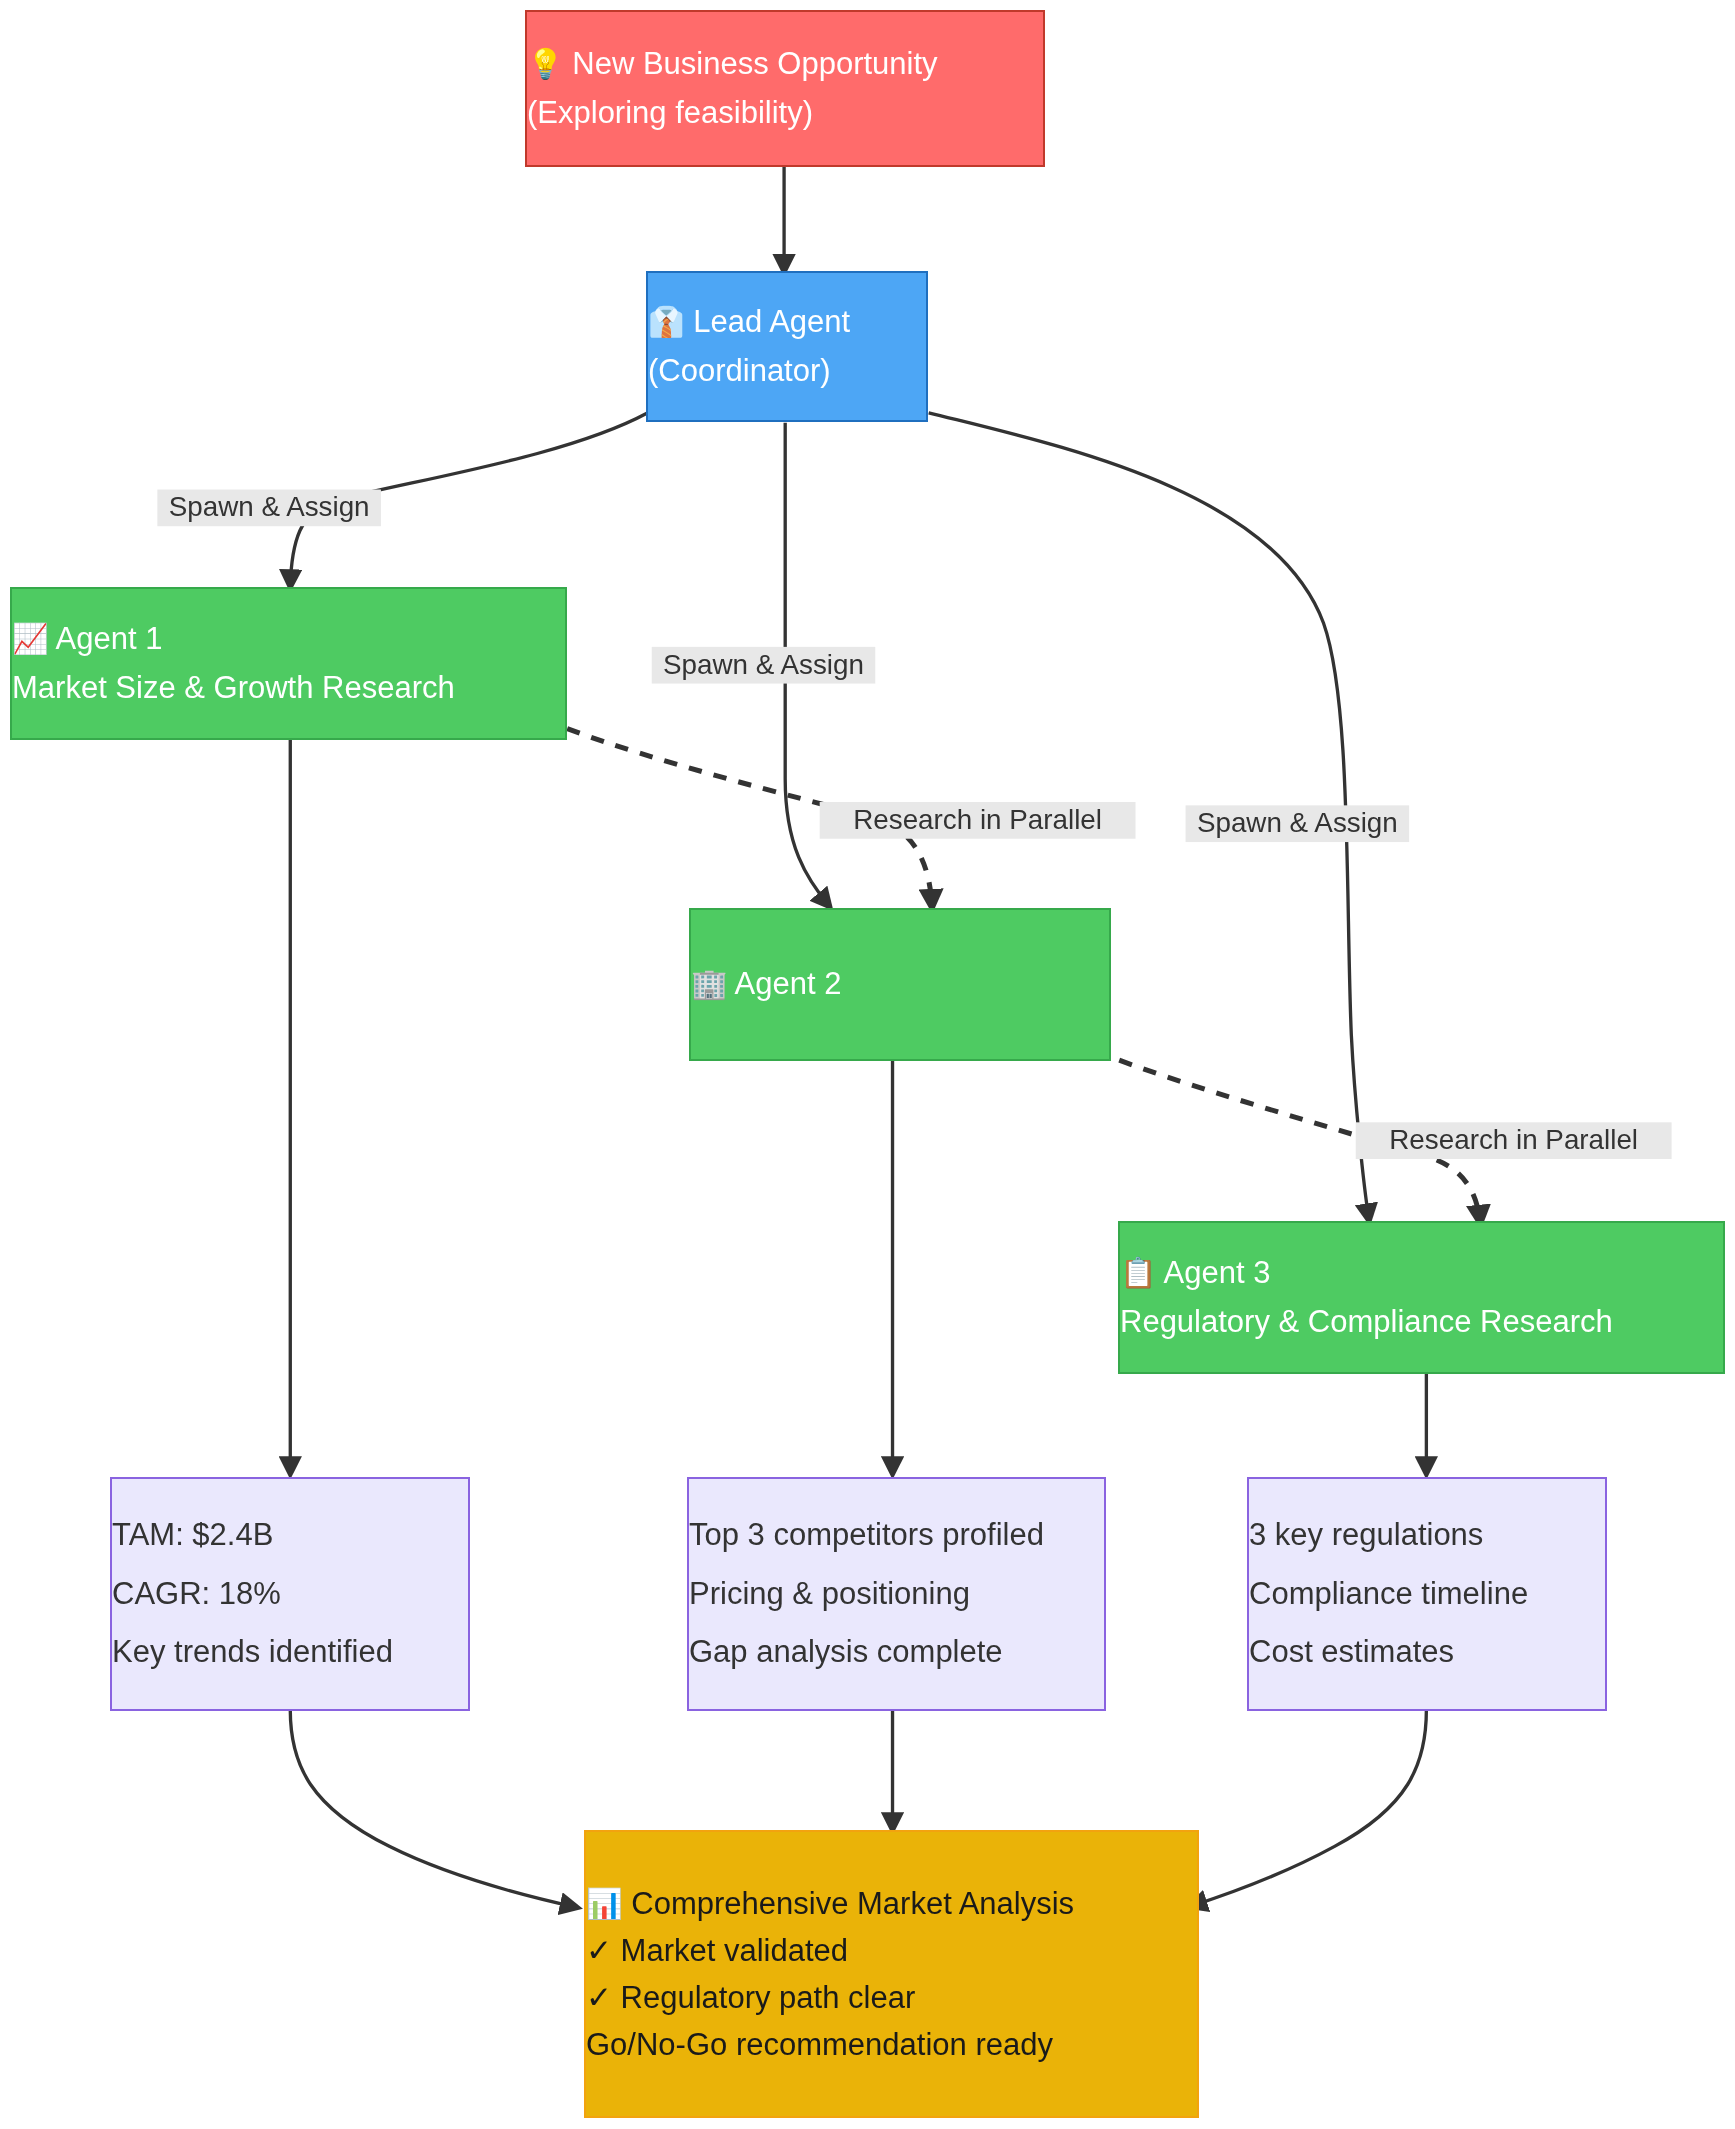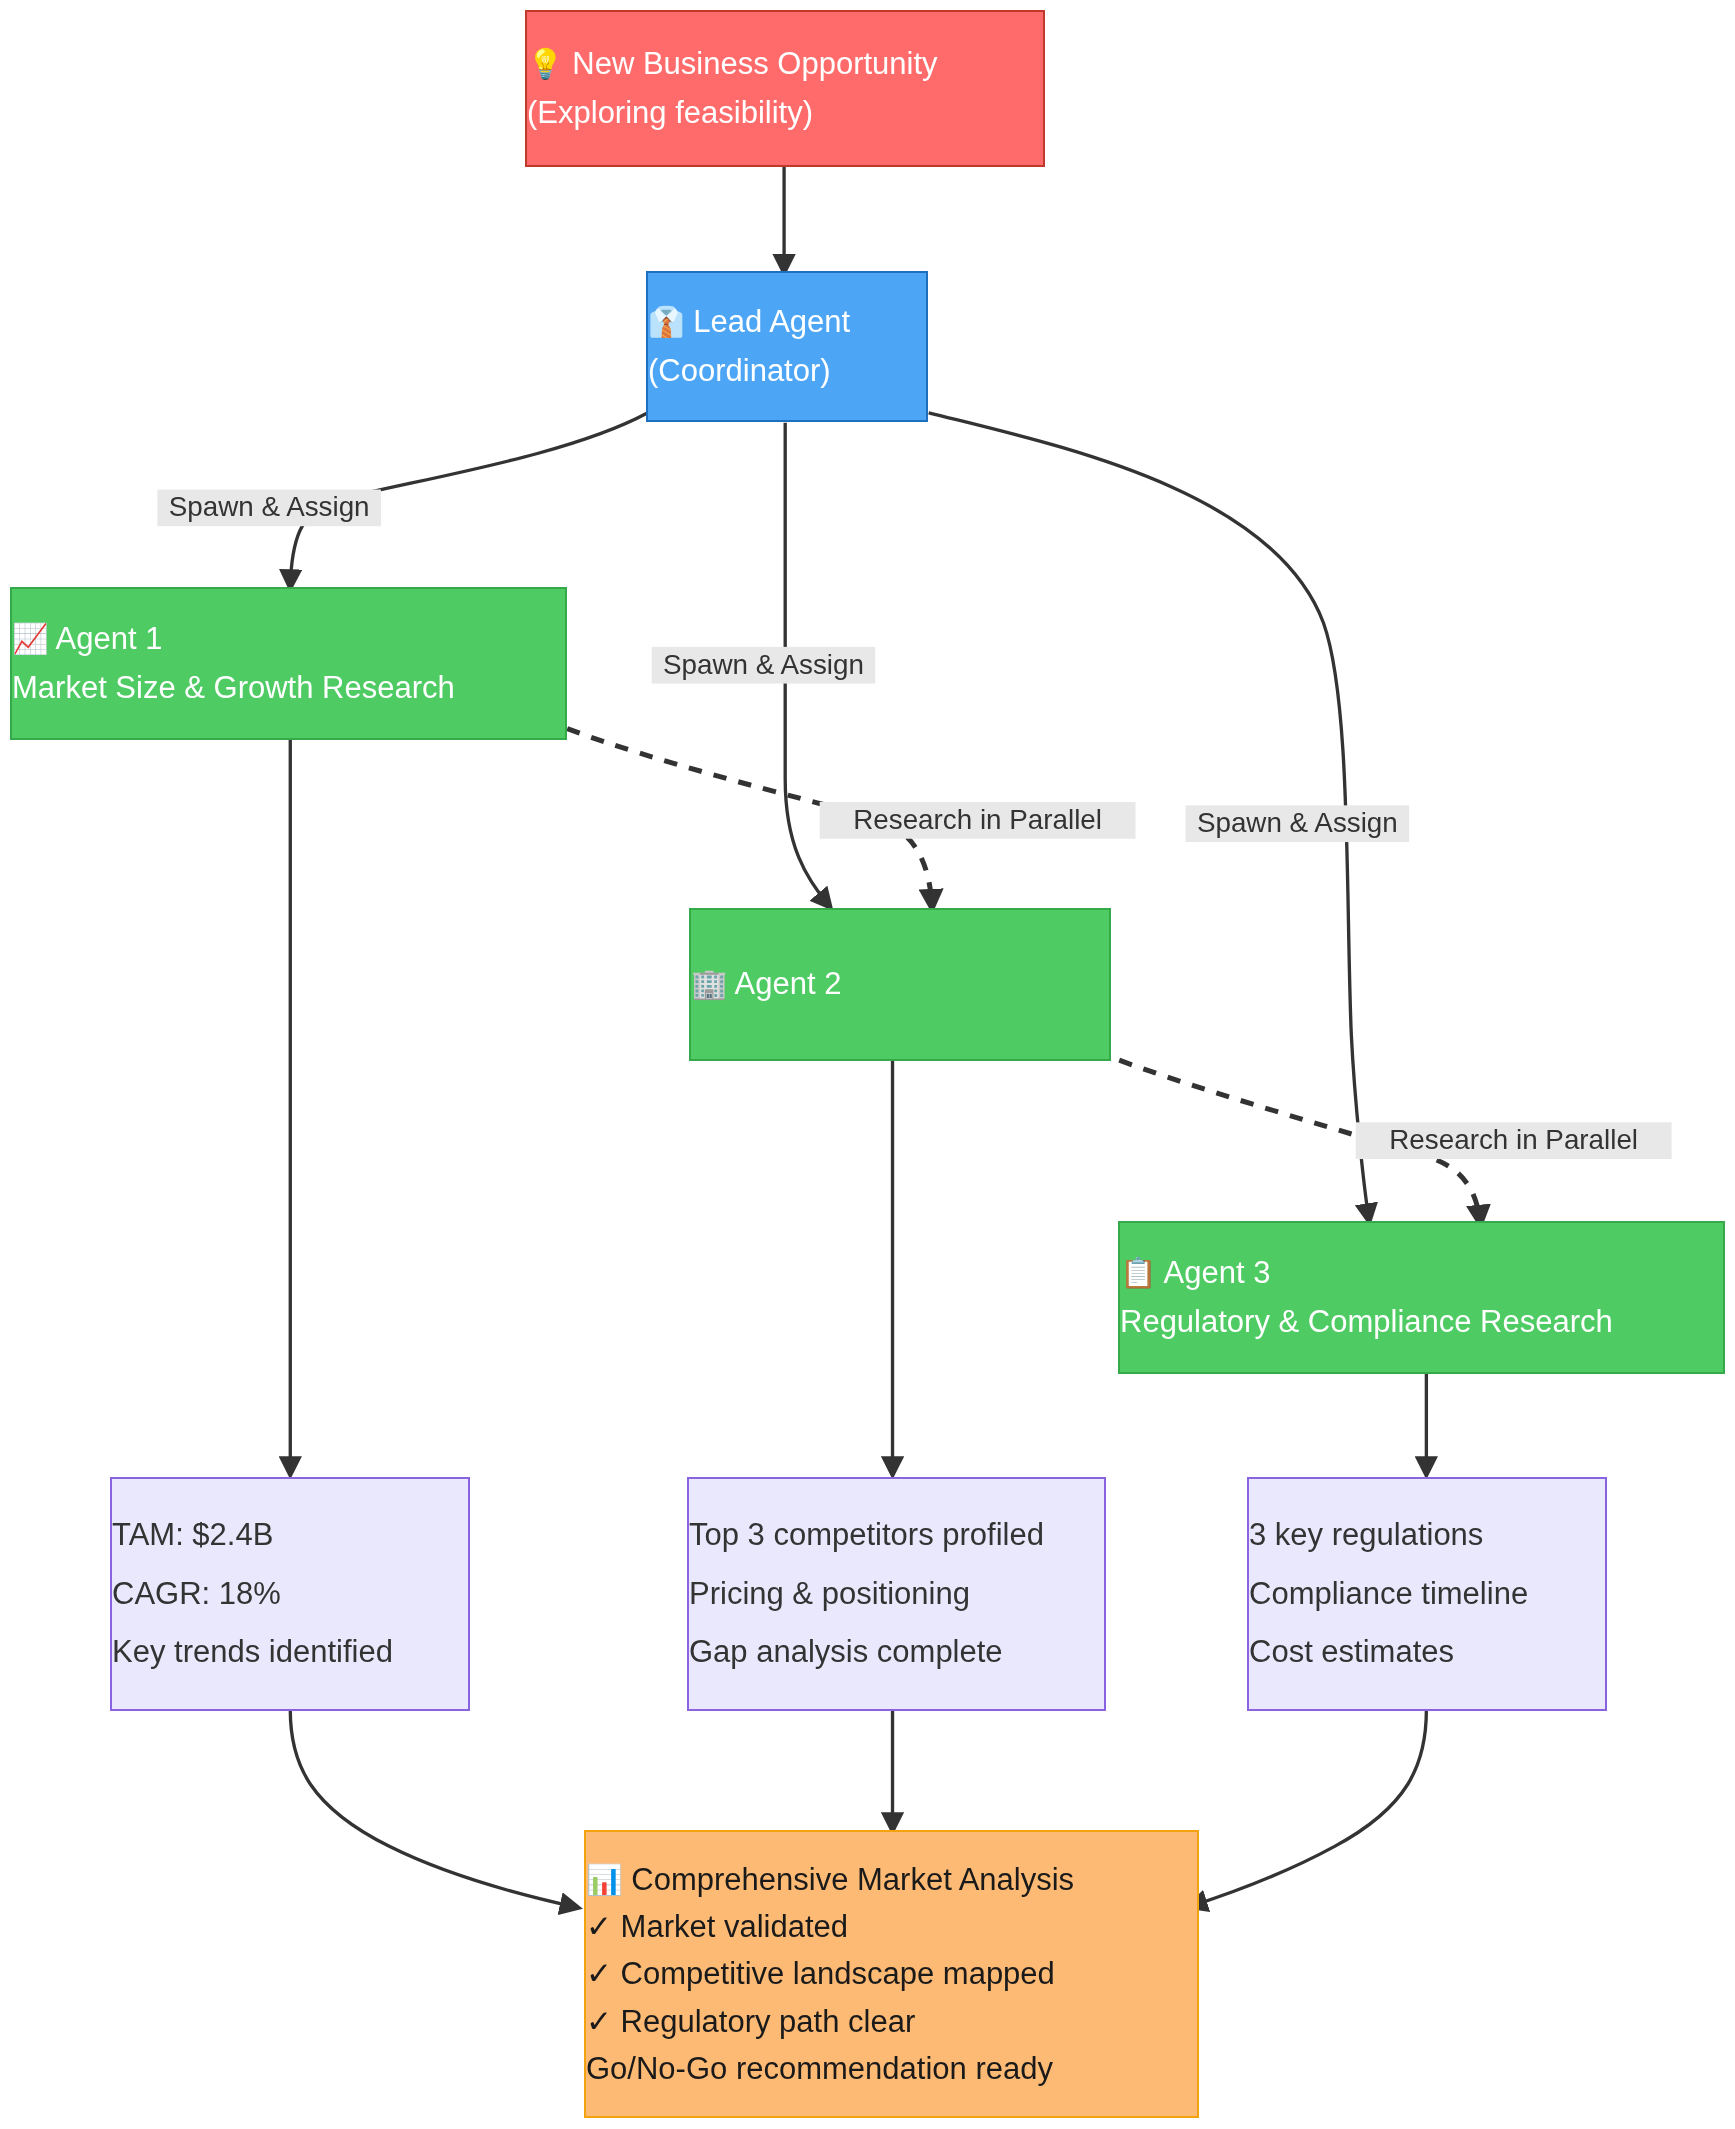--- a/index.html
+++ b/index.html
@@ -79,21 +79,21 @@
     border-width: 2.8px;
     color: #ffffff;
   }
   .node-result {
     background: #EAE8FD;
     border-color: #8A63E0;
     border-width: 2.8px;
     color: #333333;
   }
   .node-final {
-    background: #fdba74;
+    background: #eab308;
     border-color: #F2A30F;
     border-width: 2.8px;
     color: #1a1a1a;
   }
   .icon-emoji {
     font-family: "DejaVu Sans", sans-serif;
     font-size: 0.95em;
   }
 </style>
 </head>
@@ -200,19 +200,18 @@
 
   <div class="node node-result" style="left:1247px; top:1477px; width:360px; height:234px; font-size:31px; line-height:1.9;">
     <span class="line">3 key regulations</span>
     <span class="line">Compliance timeline</span>
     <span class="line">Cost estimates</span>
   </div>
 
   <div class="node node-final" style="left:584px; top:1830px; width:615px; height:288px; font-size:31px; line-height:1.52;">
     <span class="line"><span class="icon-emoji">📊</span> <span>Comprehensive Market Analysis</span></span>
     <span class="line">✓ Market validated</span>
-    <span class="line">✓ Competitive landscape mapped</span>
     <span class="line">✓ Regulatory path clear</span>
     <span class="line">Go/No-Go recommendation ready</span>
   </div>
 
 </div>
 
 
 </body></html>

